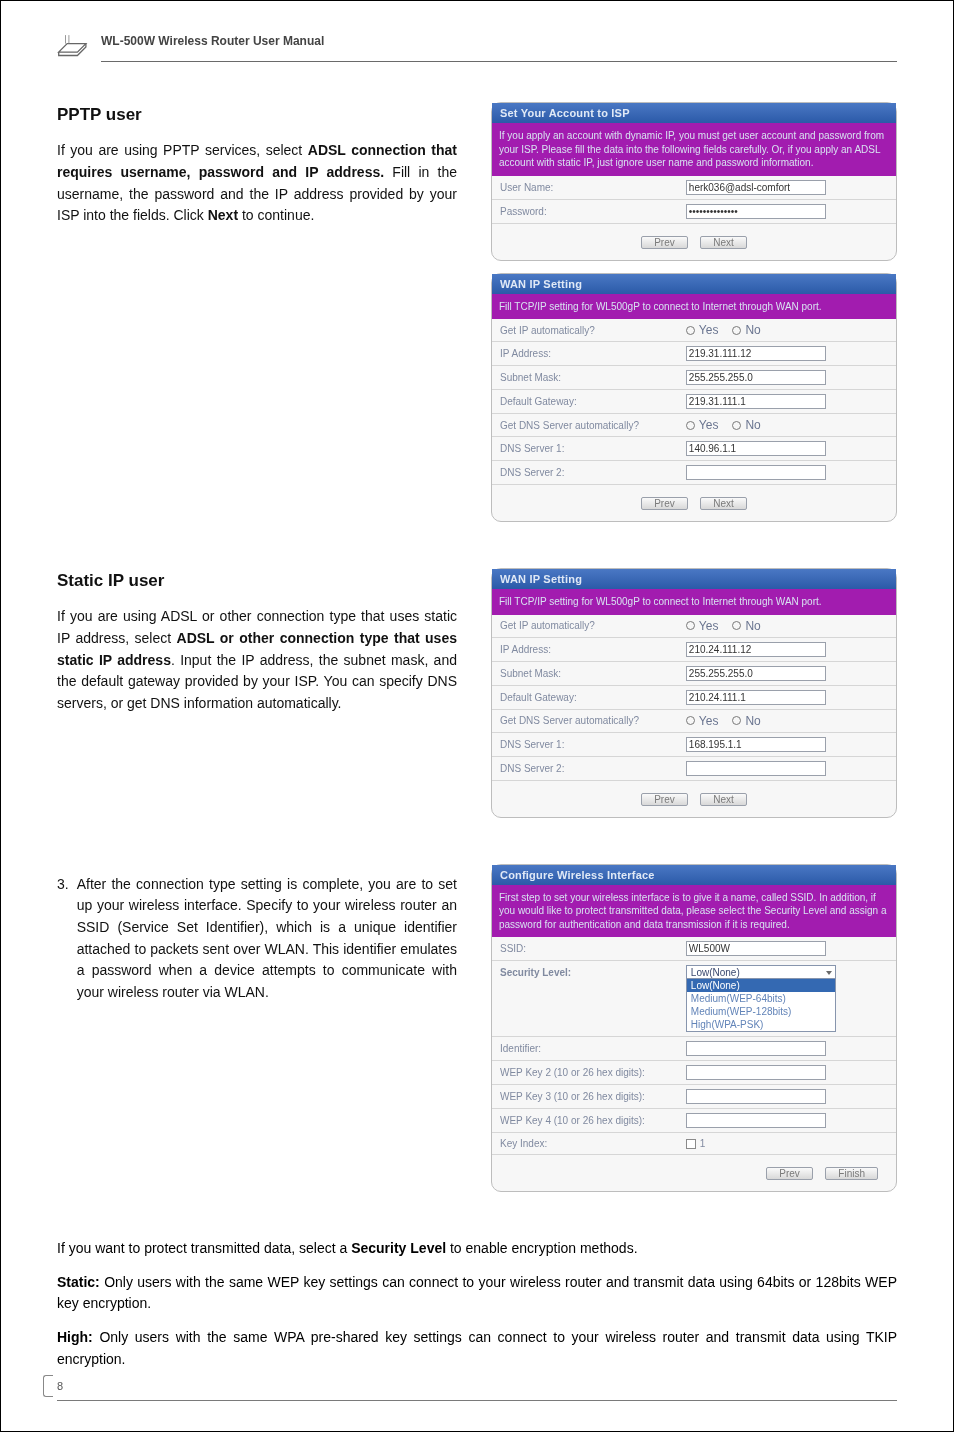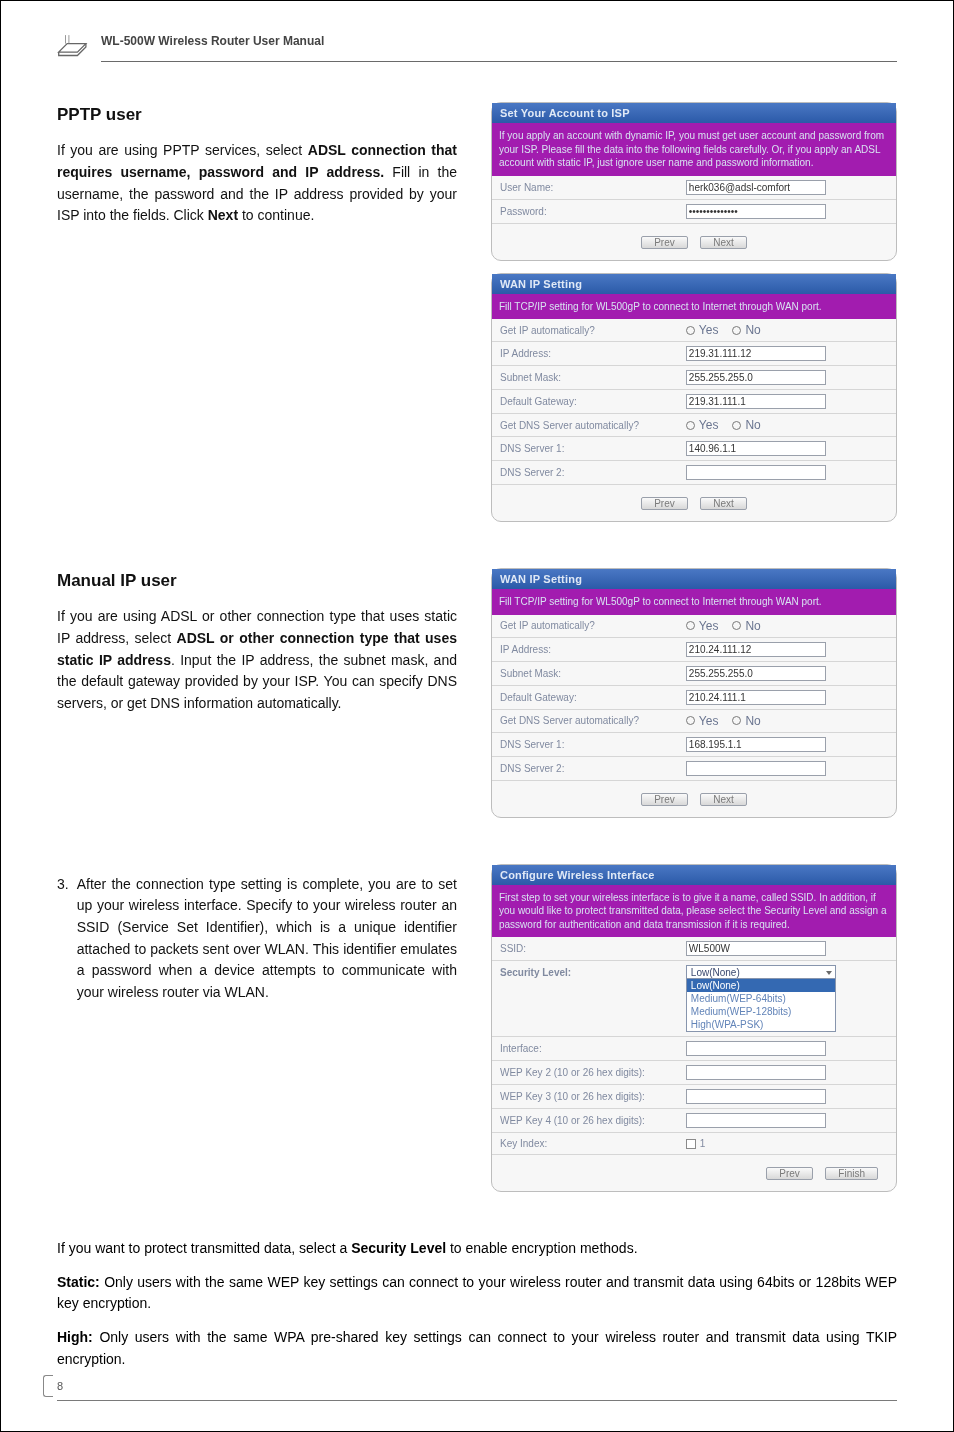--- a/index.html
+++ b/index.html
@@ -263,21 +263,21 @@
           <div class="btn-row">
             <span class="btn">Prev</span>
             <span class="btn">Next</span>
           </div>
         </div>
       </div>
     </div>
 
     <div class="row">
       <div class="col-left">
-        <h2 class="section-heading">Manual IP user</h2>
+        <h2 class="section-heading">Static IP user</h2>
         <p>If you are using ADSL or other connection type that uses static IP address, select <b>ADSL or other connection type that uses static IP address</b>. Input the IP address, the subnet mask, and the default gateway provided by your ISP. You can specify DNS servers, or get DNS information automatically.</p>
       </div>
       <div class="col-right">
         <div class="card">
           <div class="card-head">WAN IP Setting</div>
           <div class="card-desc">Fill TCP/IP setting for WL500gP to connect to Internet through WAN port.</div>
           <table class="form">
             <tbody>
                 <tr>
               <td class="label">Get IP automatically?</td>
@@ -358,21 +358,21 @@
                 <div class="select-box">Low(None)</div>
                 <div class="select-list">
                   <div class="sel">Low(None)</div>
                   <div>Medium(WEP-64bits)</div>
                   <div>Medium(WEP-128bits)</div>
                   <div>High(WPA-PSK)</div>
                 </div>
               </td>
             </tr>
             <tr>
-                  <td class="label">Interface:</td>
+                  <td class="label">Identifier:</td>
                   <td><input type="text" value="" style=""></td>
                 </tr>
             <tr>
                   <td class="label">WEP Key 2 (10 or 26 hex digits):</td>
                   <td><input type="text" value="" style=""></td>
                 </tr>
             <tr>
                   <td class="label">WEP Key 3 (10 or 26 hex digits):</td>
                   <td><input type="text" value="" style=""></td>
                 </tr>

